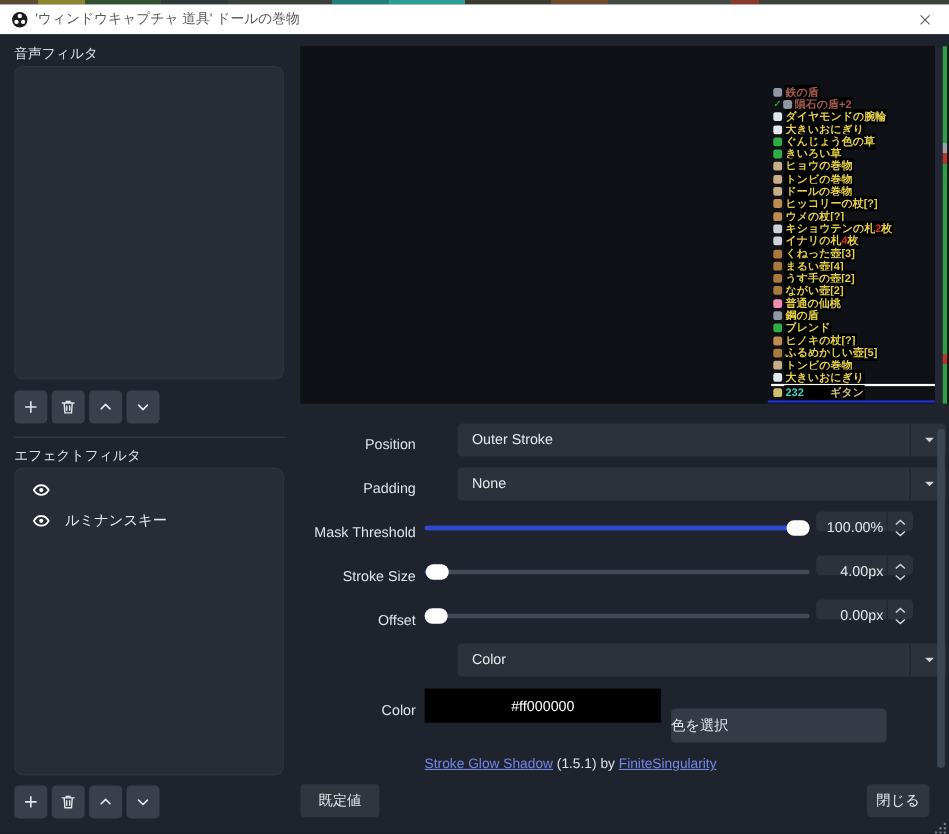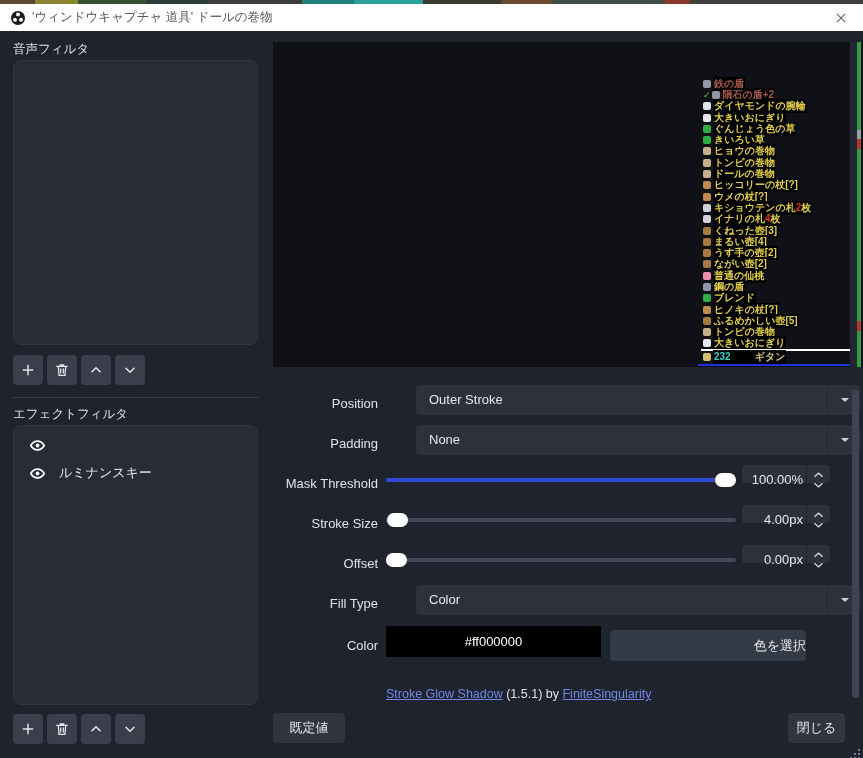--- a/index.html
+++ b/index.html
@@ -40,22 +40,22 @@
   .combo-arrow{position:absolute;right:7px;top:7px;}
   .slider{position:absolute;left:113px;top:0;width:350px;height:30px;}
   .slider .track{position:absolute;left:0;right:0;top:13px;height:4px;border-radius:2px;background:#434956;}
   .slider .fill{position:absolute;left:0;top:0;height:4px;border-radius:2px;background:#2e49d4;}
   .slider .handle{position:absolute;top:8px;width:21px;height:14px;border-radius:7px;background:#ffffff;}
   .spin{position:absolute;left:469px;top:0;width:88px;height:18px;background:#2c313c;border-radius:4px;}
   .spin-val{position:absolute;left:0;right:27px;line-height:30px;font-size:13px;color:#e6e8ec;text-align:right;}
   .spin-arrows{position:absolute;right:0;top:0;width:24px;height:30px;border-left:1px solid #20242e;
     display:flex;flex-direction:column;align-items:center;justify-content:center;gap:2px;}
   .swatch{position:absolute;left:113px;top:0;width:215px;height:31px;background:#000;display:flex;align-items:center;justify-content:center;font-size:13px;color:#fff;}
-  .pick-btn{position:absolute;left:337px;top:4px;width:196px;height:31px;background:#343a46;border-radius:4px;
-    display:flex;align-items:center;justify-content:flex-end;font-size:13px;color:#e6e8ec;}
+  .pick-btn{position:absolute;left:337px;top:18px;width:196px;height:31px;background:#343a46;border-radius:4px;
+    display:flex;align-items:center;justify-content:flex-start;font-size:13px;color:#e6e8ec;}
   .credit{position:absolute;left:386px;top:687px;font-size:12.5px;color:#dfe3e8;}
   .credit a{color:#7287e6;text-decoration:underline;}
   .footer-btn{position:absolute;height:30px;background:#30353f;border-radius:4px;border:none;
     display:flex;align-items:center;justify-content:center;font-size:13px;color:#e6e8ec;}
   .scroll-thumb{position:absolute;left:852px;top:390px;width:7px;height:308px;background:#3e4552;border-radius:3px;}
   .grip{position:absolute;right:3px;bottom:3px;width:10px;height:10px;color:#7a8090;}
 </style>
 </head>
 <body>
 
@@ -366,21 +366,20 @@
             <path d="M3 11l9-8 9 8"></path>
           </svg>
         <svg width="11" height="8" viewBox="0 0 24 14" fill="none" stroke="#cfd3da" stroke-width="3">
             <path d="M3 3l9 8 9-8"></path>
           </svg>
       </span>
     </div>
   </div>
 
   <div class="frow" style="top:585px;">
-    <span class="flabel">Fill Type</span>
     <div class="combo">
       <span class="combo-val">Color</span>
       <span class="combo-sep"></span>
       <span class="combo-arrow">
         <svg width="16" height="16" viewBox="0 0 24 24">
             <path d="M6 9l6 6 6-6z" fill="#cfd3da"></path>
           </svg>
       </span>
     </div>
   </div>

